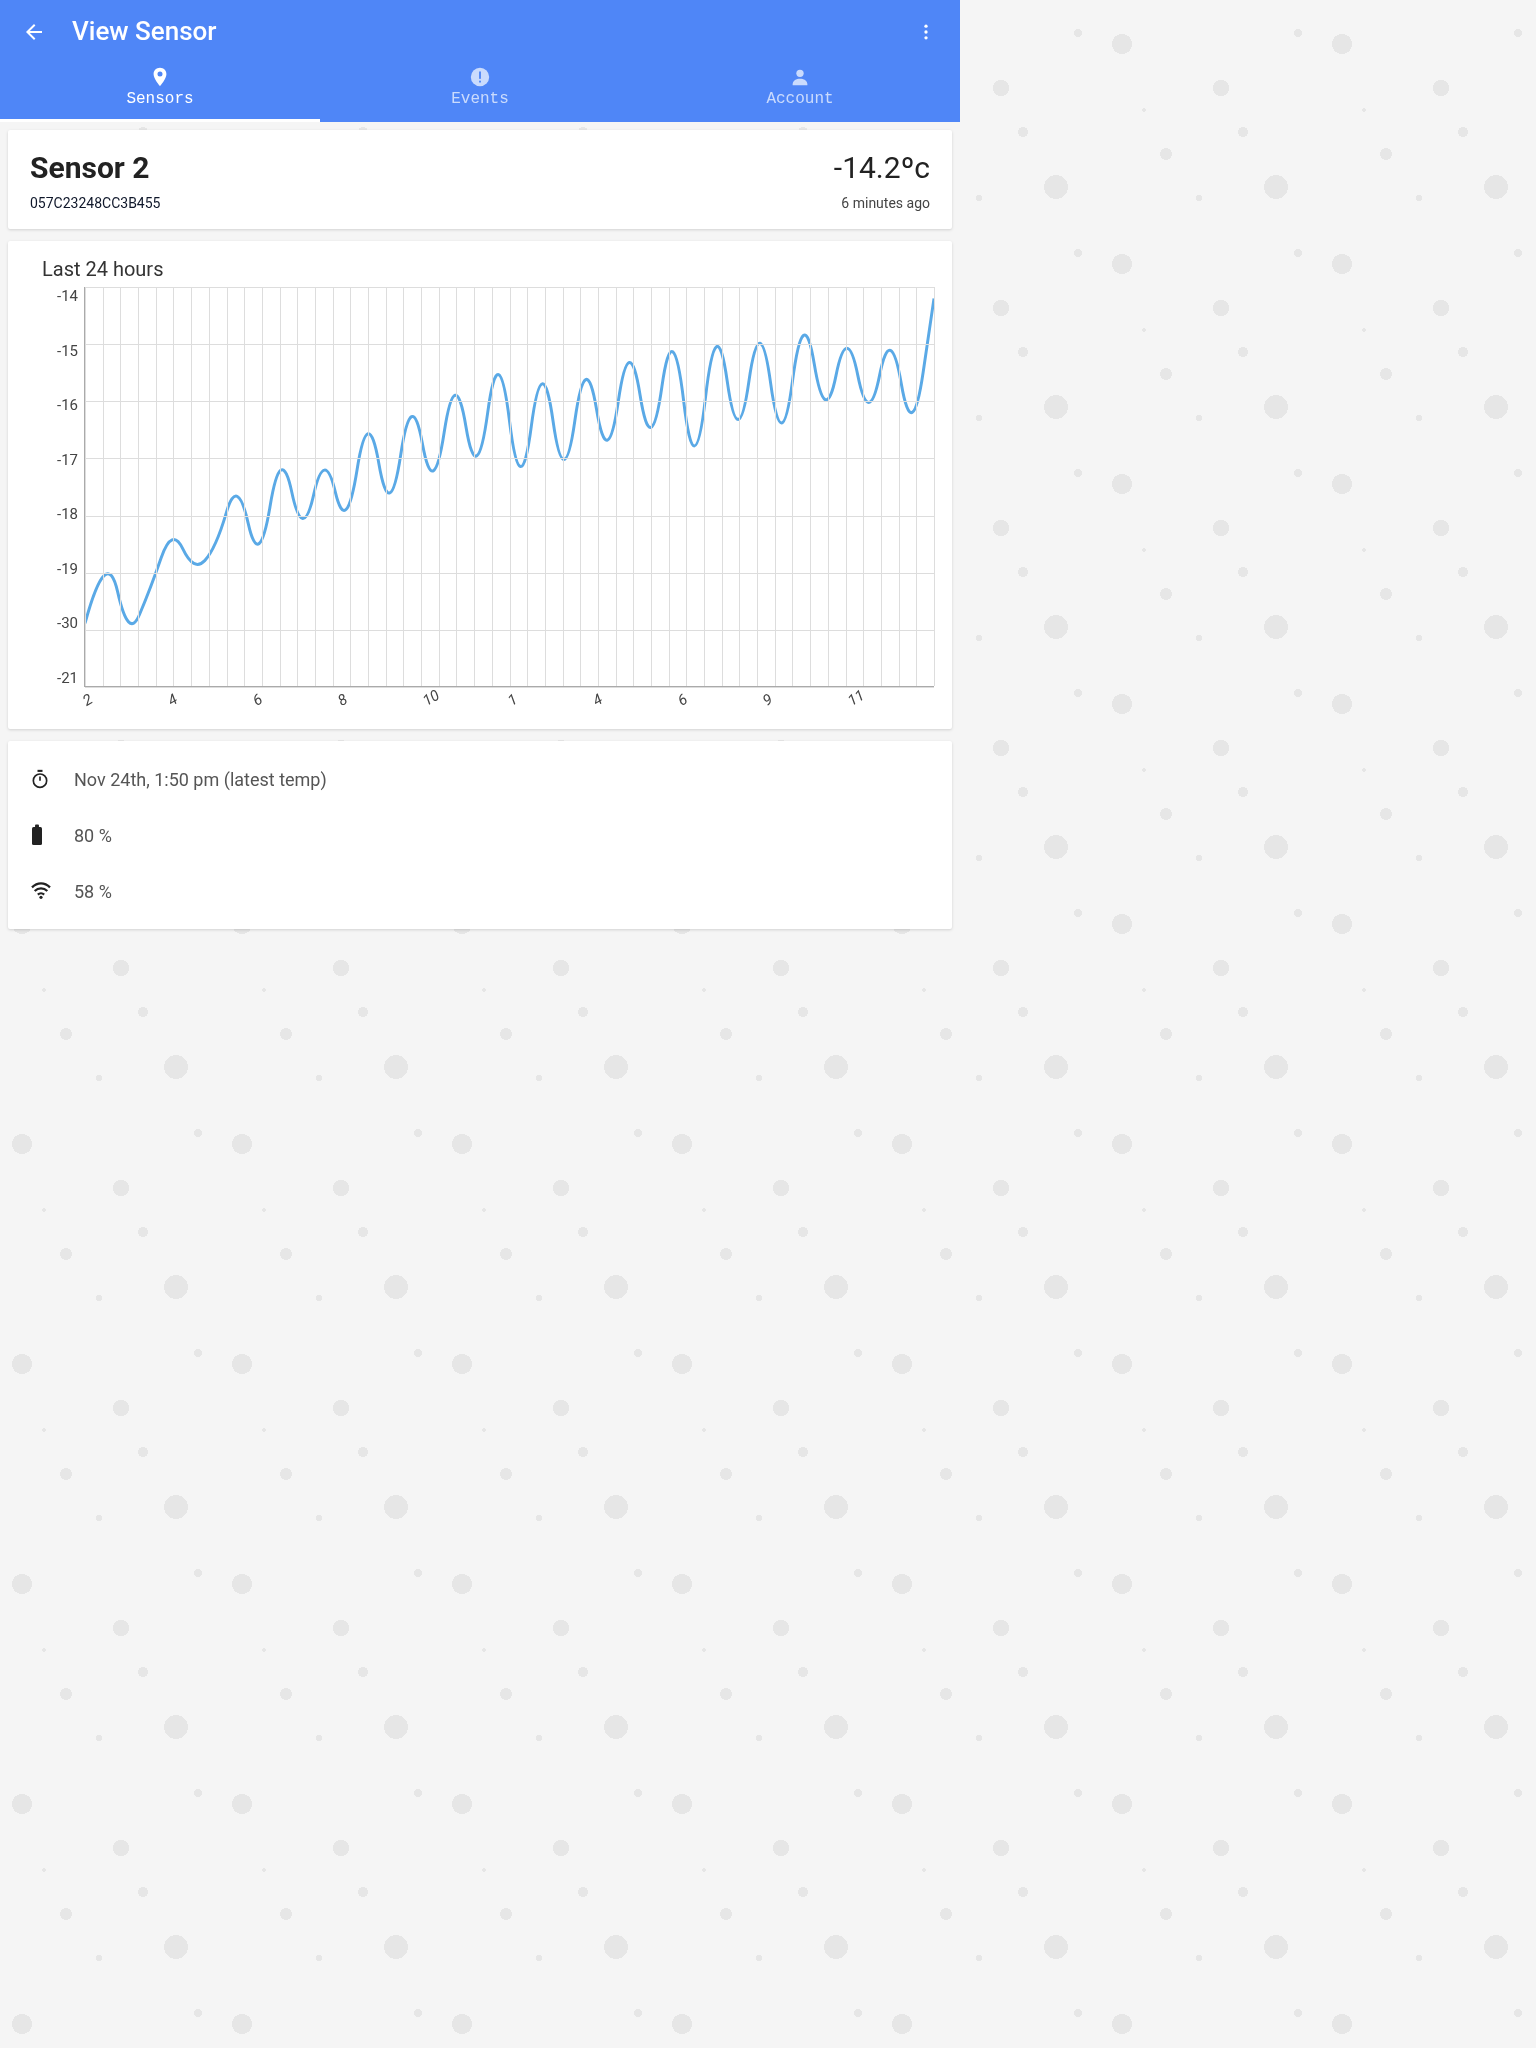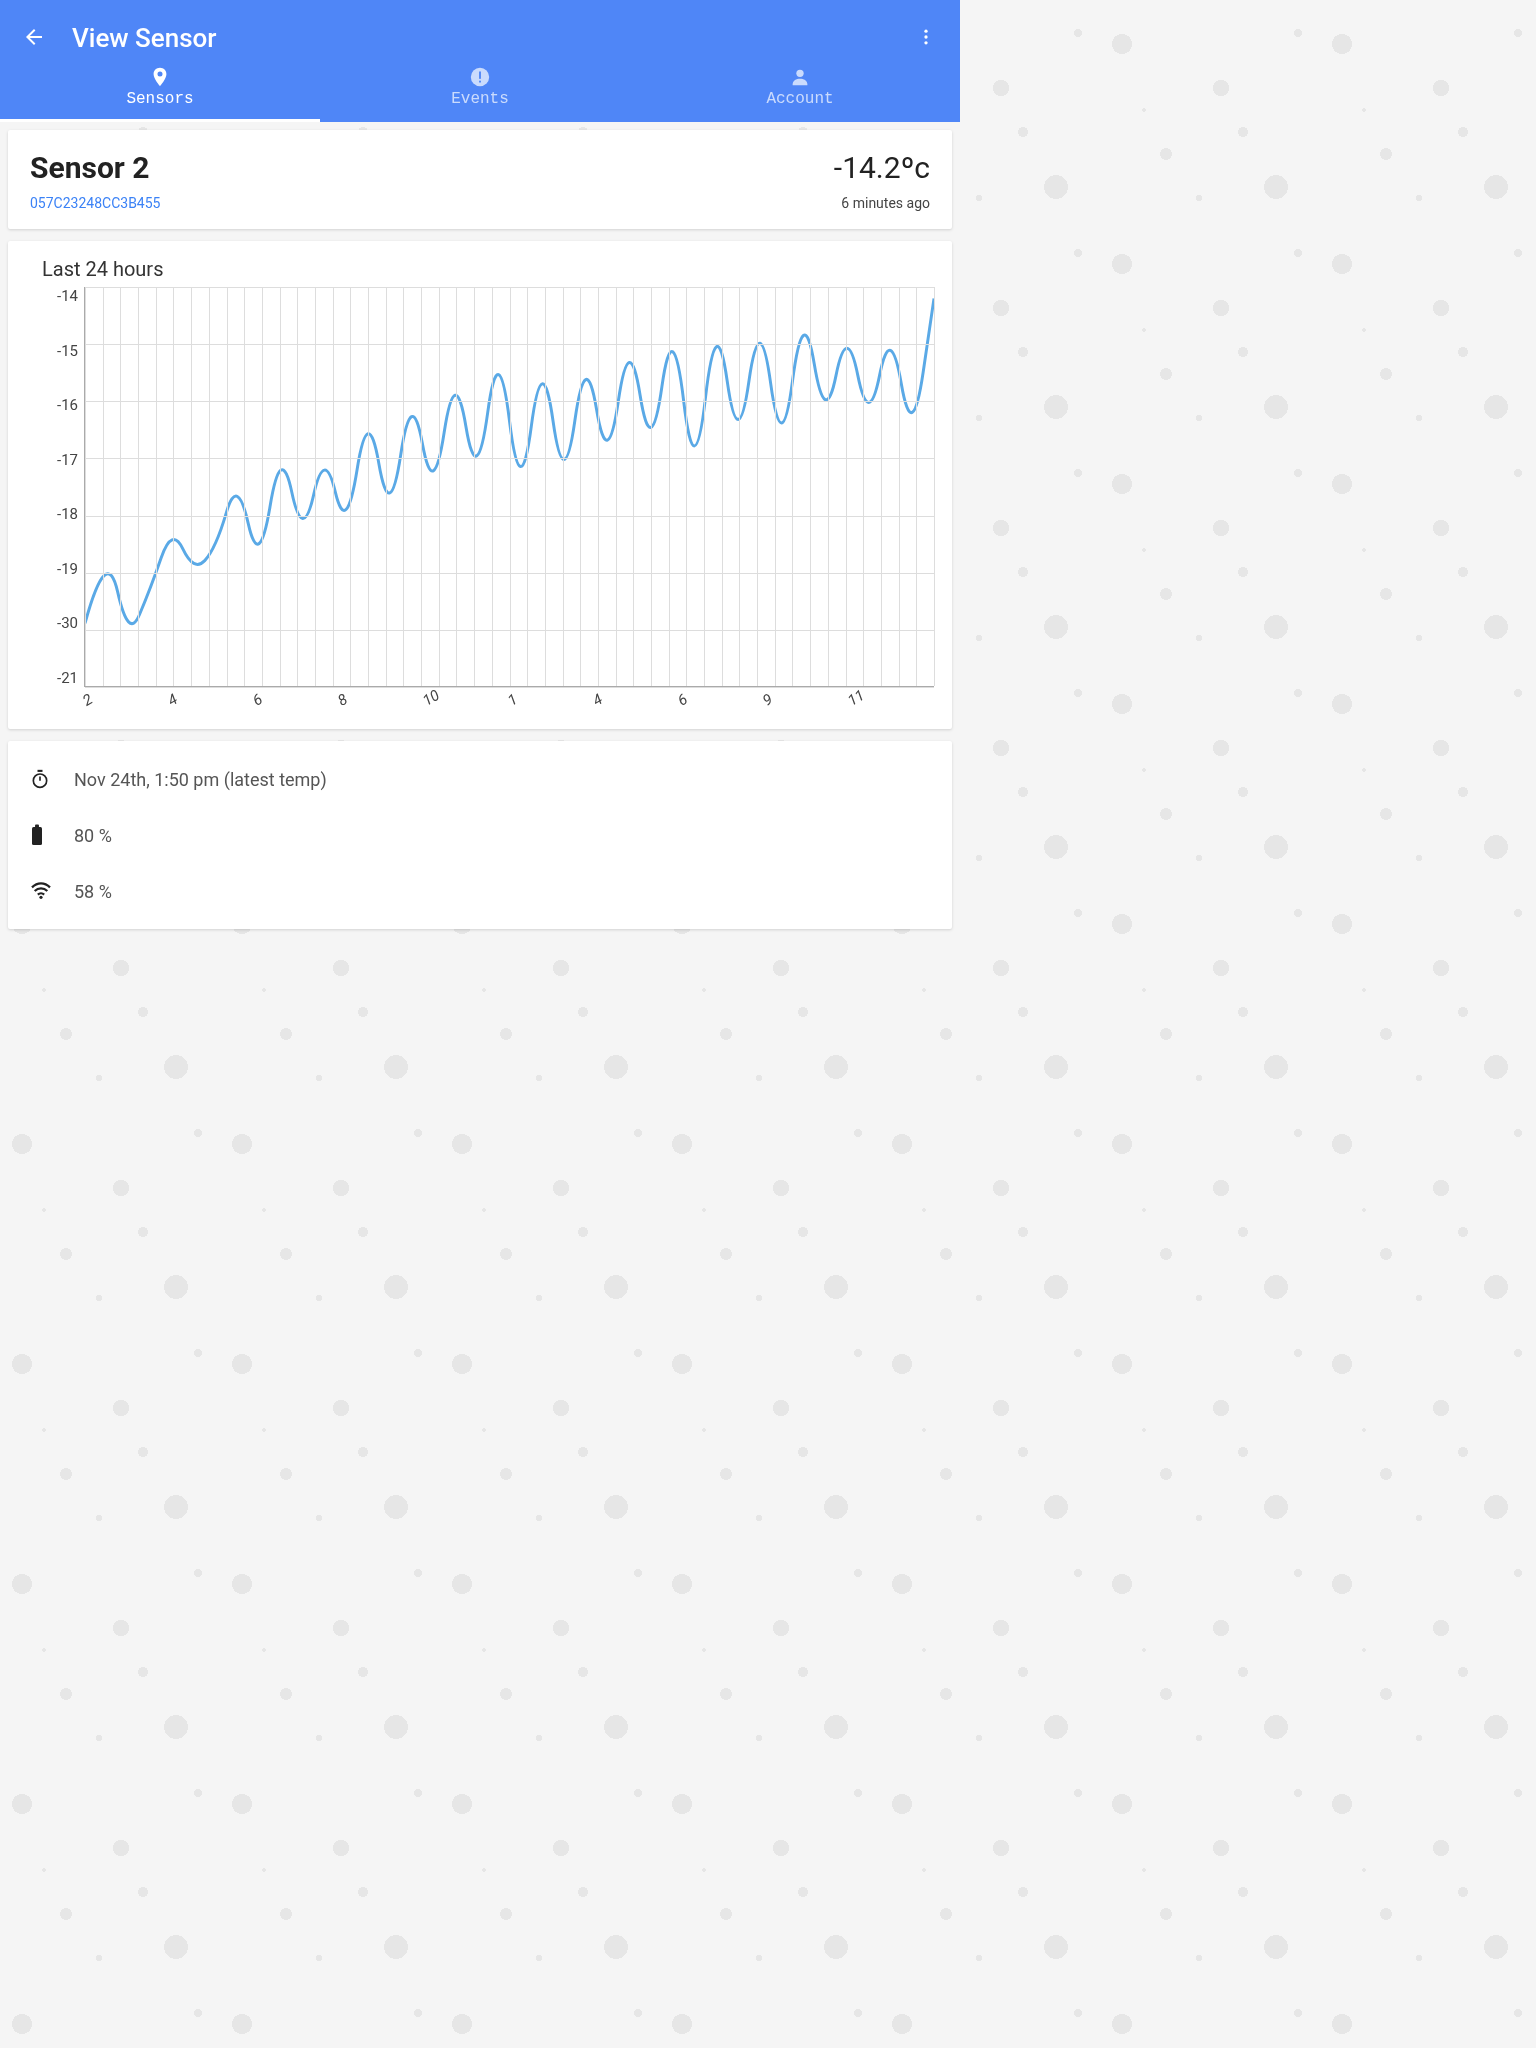--- a/index.html
+++ b/index.html
@@ -12,35 +12,35 @@
       radial-gradient(circle at 55% 40%, #e6e6e6 8px, transparent 8px),
       radial-gradient(circle at 80% 85%, #e6e6e6 12px, transparent 12px),
       radial-gradient(circle at 90% 15%, #e6e6e6 4px, transparent 4px),
       radial-gradient(circle at 45% 90%, #e6e6e6 3px, transparent 3px),
       radial-gradient(circle at 65% 60%, #e6e6e6 5px, transparent 5px),
       radial-gradient(circle at 20% 50%, #e6e6e6 2px, transparent 2px);
     background-size: 220px 220px;
     background-repeat: repeat;
   }
   .header { background: #4F86F7; color: #fff; }
-  .topbar { display: flex; align-items: flex-end; height: 60px; padding: 7px 18px; }
+  .topbar { display: flex; align-items: flex-start; height: 60px; padding: 16px 18px; }
   .back-btn { width: 32px; height: 32px; display:flex; align-items:center; justify-content:center; cursor:pointer; }
   .title { font-size: 26px; font-weight: 500; margin-left: 22px; }
   .menu-btn { margin-left:auto; width:32px; height:32px; display:flex; align-items:center; justify-content:center; cursor:pointer; }
   .tabs { display:flex; }
   .tab { flex:1; text-align:center; padding: 6px 0 14px 0; position:relative; cursor:pointer; }
   .tab .tab-icon { display:flex; justify-content:center; margin-bottom:2px; }
   .tab .tab-label { font-size:16px;font-family:Liberation Mono, monospace; }
   .tab.inactive { color: rgba(255,255,255,0.7); }
   .tab.active::after { content:""; position:absolute; left:0; right:0; bottom:0; height:3px; background:#fff; }
   .content { padding: 8px; }
   .card { background:#fff; border-radius:2px; box-shadow: 0 1px 3px rgba(0,0,0,0.15); margin-bottom:12px; }
   .sensor-card { padding: 20px 22px 18px 22px; display:flex; justify-content:space-between; }
   .sensor-left .name { font-size:30px; color:#222; font-weight:700; margin-bottom:10px; }
-  .sensor-left .code { font-size:14px; color:#3b82f6; }
+  .sensor-left .code { font-size:14px; color:#0f172a; }
   .sensor-right { text-align:right; }
   .sensor-right .temp { font-size:30px; color:#222; }
   .sensor-right .ago { font-size:14px; color:#444; margin-top:10px; }
   .chart-card { padding: 16px 18px 18px 34px; }
   .chart-title { font-size:20px; color:#333; margin-bottom:6px; }
   .chart-wrap { display:flex; }
   .y-axis { display:flex; flex-direction:column; justify-content:space-between; width:42px; height:400px; }
   .y-tick { font-size:15px; color:#444; text-align:right; padding-right:6px; }
   .plot { flex:1; position:relative; height:400px; border-left:1px solid #aaa; border-bottom:1px solid #aaa; }
   .grid-h, .grid-v { position:absolute; background:#ddd; }

